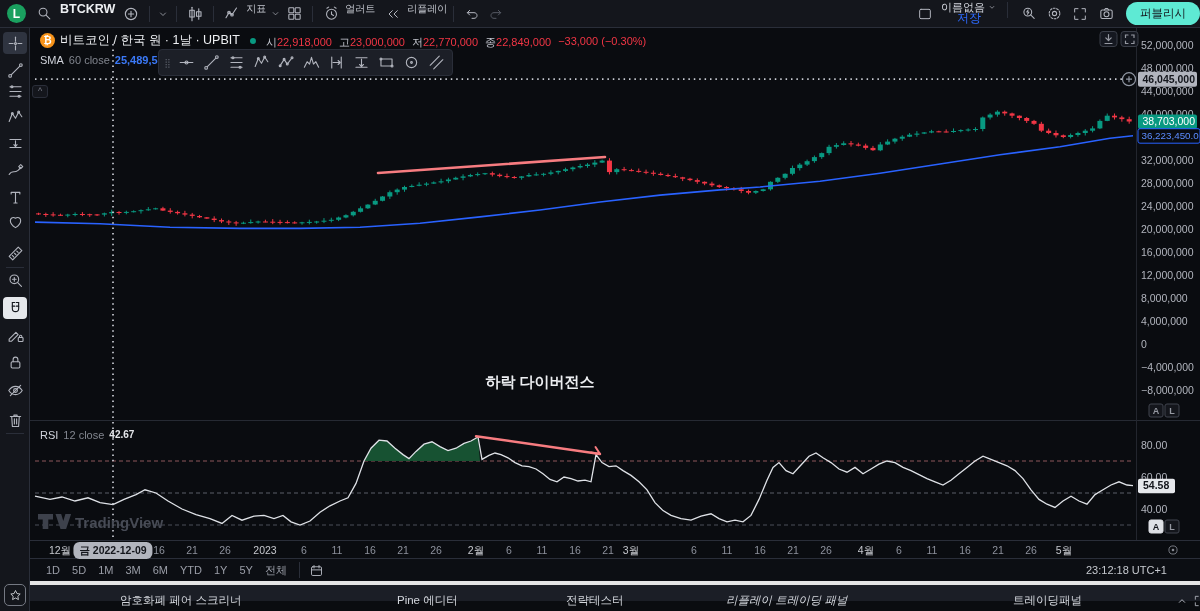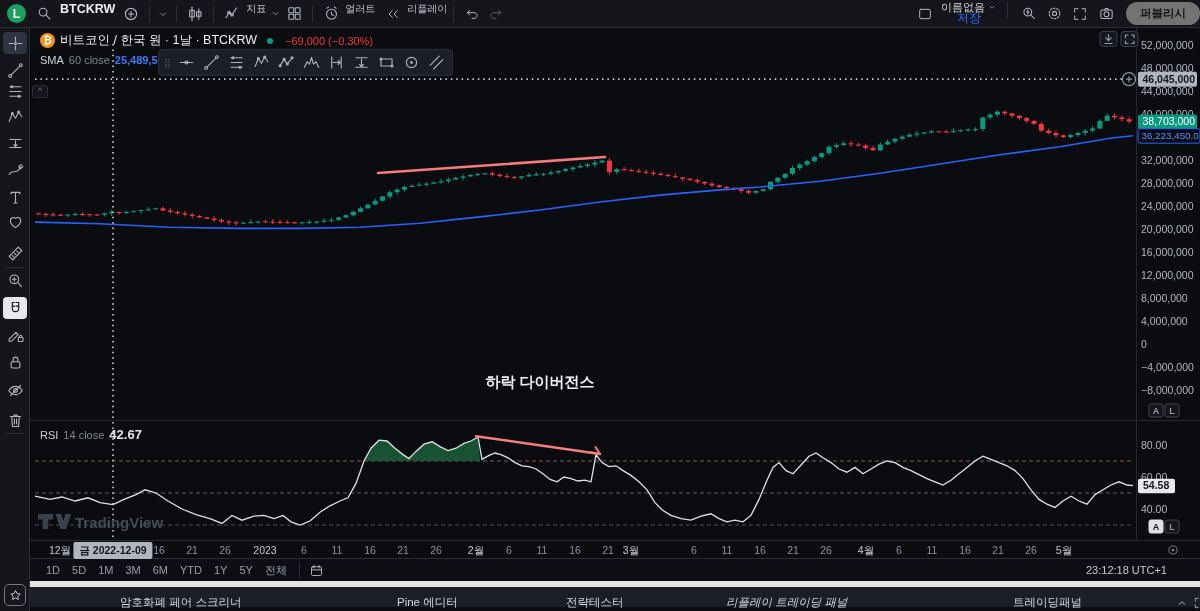--- a/index.html
+++ b/index.html
@@ -14,21 +14,21 @@
   .avatar{width:19px;height:19px;border-radius:50%;background:#1aa05f;color:#fff;font-size:12px;font-weight:bold;
     display:flex;align-items:center;justify-content:center;margin-right:6px;flex:none}
   .sym{font-size:12.5px;font-weight:bold;color:#eceef1;margin:0 4px 0 2px}
   .tf{font-size:11.5px;color:#c5c8d0;padding:3px 5px;border-radius:3px;white-space:nowrap}
   .tf.sel{background:#2a2e39;color:#eceef1}
   .tblabel{font-size:10px;color:#c5c8d0;white-space:nowrap}
   .tright{margin-left:auto;display:flex;align-items:flex-start;gap:2px}
   .namebox{display:flex;flex-direction:column;align-items:center;line-height:10px;margin:0 2px}
   .namebox .r1{display:flex;align-items:center;gap:2px;font-size:11px;color:#d1d4dc}
   .savelbl{font-size:12px;color:#2e6bff;margin-top:1px}
-  .pill{background:#737373;color:#14161c;font-size:11.5px;font-weight:bold;border-radius:13px;
+  .pill{background:#5eead4;color:#14161c;font-size:11.5px;font-weight:normal;border-radius:13px;
     padding:4px 14px;margin-left:6px;white-space:nowrap;flex:none}
   .leftbar{position:absolute;left:0;top:28px;width:30px;height:583px;background:#14161c;
     border-right:1px solid #2a2e39;z-index:8}
   .tool{position:absolute;left:3px;width:24px;height:22px;display:flex;align-items:center;justify-content:center;border-radius:4px}
   .tool svg{stroke:#b2b5be;fill:none;stroke-width:1.4;stroke-linecap:round;stroke-linejoin:round}
   .tool.sel{background:#2f3440}
   .tool.act{background:#e6e8ec}
   .tool.act svg{stroke:#14161c}
   .divd{position:absolute;left:6px;width:18px;height:1px;background:#2a2e39}
   .starbox{position:absolute;left:4px;top:556px;width:22px;height:22px;border:1.5px solid #757983;
@@ -42,41 +42,41 @@
     display:flex;align-items:center;justify-content:center}
   .ltitle{font-size:12.5px;color:#eef0f3}
   .gdot{width:6px;height:6px;border-radius:50%;background:#089981;margin:0 5px}
   .okey{font-size:11px;color:#c2c5cd}
   .oval{font-size:11px;color:#f23645}
   .lchg{font-size:11px;color:#f23645;margin-left:2px}
   .lrow2{margin-top:2px}
   .ind-name{font-size:11px;color:#d1d4dc}
   .ind-par{font-size:11px;color:#82868f}
   .ind-val-b{font-size:11px;color:#3b79f7;font-weight:bold}
-  .ind-val-w{font-size:13px;color:#e3e5e9;font-weight:bold}
+  .ind-val-w{font-size:10px;color:#e3e5e9;font-weight:bold}
   .caretbox{position:absolute;left:2px;top:57px;border:1px solid #2a2e39;background:#14161c;border-radius:3px;
     color:#787b86;font-size:9px;line-height:9px;padding:1px 5px;z-index:3}
   .legend2{position:absolute;left:10px;top:398px;z-index:3}
   .floatbar{position:absolute;left:128px;top:21px;height:27px;background:#1c1f27;border:1px solid #2a2e39;
     border-radius:4px;display:flex;align-items:center;padding:0 4px;gap:1px;z-index:4}
   .floatbar .tool{position:static}
   .fhandle{color:#565a64;font-size:9px;letter-spacing:1px;line-height:4px;width:10px;text-align:center}
   .taxis{position:absolute;left:0;top:512px;width:1170px;height:18px;border-top:1px solid #2a2e39;background:#0a0c10}
   .taxis .tl{position:absolute;top:3px;transform:translateX(-50%);font-size:10.5px;color:#8d919c;white-space:nowrap}
   .taxis .month{color:#c6c8ce}
   .tcross{position:absolute;top:1px;transform:translateX(-50%);background:#b2b5be;color:#14161c;
     font-size:10.5px;font-weight:bold;padding:1.5px 6px;border-radius:2px;white-space:nowrap;z-index:2}
   .gotort{position:absolute;top:2px;width:14px;height:14px}
   .gotort svg{stroke:#9598a1;fill:none;stroke-width:1.3}
   .rangebar{position:absolute;left:0;top:530px;width:1170px;height:23px;border-top:1px solid #2a2e39;
     background:#0c0e13;display:flex;align-items:center;padding-left:10px}
   .rng{font-size:11px;color:#9b9ea8;padding:2px 6px;border-radius:3px}
   .rangebar .ib{width:22px;height:20px}
   .clock{position:absolute;right:33px;top:5px;font-size:11px;color:#c6c9cf}
-  .tabsbar{position:absolute;left:0;top:553px;width:1170px;height:26px;border-top:6px solid #e5e5e5;background:#1b1e26}
+  .tabsbar{position:absolute;left:0;top:553px;width:1170px;height:20px;border-top:4px solid #e5e5e5;background:#1b1e26}
   .tabsbar .tab{position:absolute;top:8px;font-size:11.5px;color:#d3d6dc;white-space:nowrap}
   .tabsbar .ib{position:absolute;top:4px}
 </style>
 </head>
 <body>
 
 <header class="topbar">
   <div class="avatar">L</div>
   <div class="tb-group">
     <span class="ib">
@@ -685,36 +685,42 @@
       </g>
       <rect x="1100" y="31.5" width="17" height="15" rx="3" fill="#151820" stroke="#3a3e48"></rect>
       <path d="M1108.5 34.5v5.5M1105.8 37.8l2.7 2.7 2.7-2.7M1105 43.5h7" stroke="#9598a1" fill="none" stroke-width="1.2" stroke-linecap="round" stroke-linejoin="round"></path>
       <rect x="1121" y="31.5" width="17" height="15" rx="3" fill="#151820" stroke="#3a3e48"></rect>
       <path d="M1125.5 37.5v-2.5h2.5M1131.5 35h2.5v2.5M1134 41v2.5h-2.5M1128 43.5h-2.5V41" stroke="#9598a1" fill="none" stroke-width="1.2" stroke-linecap="round"></path>
     </svg>
 
   <div class="legend">
     <div class="lrow">
       <span class="coin">₿</span>
-      <span class="ltitle">비트코인 / 한국 원 · 1날 · BTCKRW</span>
+      <span class="ltitle">비트코인 / 한국 원 · 1날 · UPBIT</span>
       <span class="gdot"></span>
-      <span class="lchg">−69,000 (−0.30%)</span>
+      <span id="ohlc-row" style="display:flex;gap:7px;align-items:center">
+          <span><span class="okey">시</span><span class="oval">22,918,000</span></span>
+          <span><span class="okey">고</span><span class="oval">23,000,000</span></span>
+          <span><span class="okey">저</span><span class="oval">22,770,000</span></span>
+          <span><span class="okey">종</span><span class="oval">22,849,000</span></span>
+        </span>
+      <span class="lchg">−33,000 (−0.30%)</span>
     </div>
     <div class="lrow lrow2">
       <span class="ind-name">SMA</span>
       <span class="ind-par">60 close</span>
       <span class="ind-val-b">25,489,583.3</span>
     </div>
   </div>
   <div class="caretbox">^</div>
 
   <div class="legend2">
     <div class="lrow">
       <span class="ind-name">RSI</span>
-      <span class="ind-par">14 close</span>
+      <span class="ind-par">12 close</span>
       <span class="ind-val-w">42.67</span>
     </div>
   </div>
 
   <div class="floatbar" id="floatbar">
     <span class="fhandle">⣿</span>
   <div class="tool">
         <svg width="19" height="19" viewBox="0 0 24 24">
           <line x1="4" y1="12" x2="20" y2="12"></line>
           <circle cx="12" cy="12" r="1.9"></circle>
@@ -814,21 +820,21 @@
       <span class="tl" style="left: 730px;">16</span>
       <span class="tl" style="left: 763px;">21</span>
       <span class="tl" style="left: 796px;">26</span>
       <span class="tl month" style="left: 836px;">4월</span>
       <span class="tl" style="left: 869px;">6</span>
       <span class="tl" style="left: 902px;">11</span>
       <span class="tl" style="left: 935px;">16</span>
       <span class="tl" style="left: 968px;">21</span>
       <span class="tl" style="left: 1001px;">26</span>
       <span class="tl month" style="left: 1034px;">5월</span>
-      <div class="tcross" style="left: 83px;">금 2022-12-09</div>
+      <div class="tcross" style="left: 83px; border-radius: 6px;">금 2022-12-09</div>
       <span class="gotort" style="left: 1136px;"><svg width="14" height="14" viewBox="0 0 24 24">
           <circle cx="12" cy="12" r="7"></circle>
           <circle cx="12" cy="12" r="1.6" fill="#9598a1"></circle>
         </svg></span>
     </div>
 
   <div class="rangebar" id="rangebar">
     <span class="clock">23:12:18 UTC+1</span>
   <span class="rng">1D</span>
       <span class="rng">5D</span>

